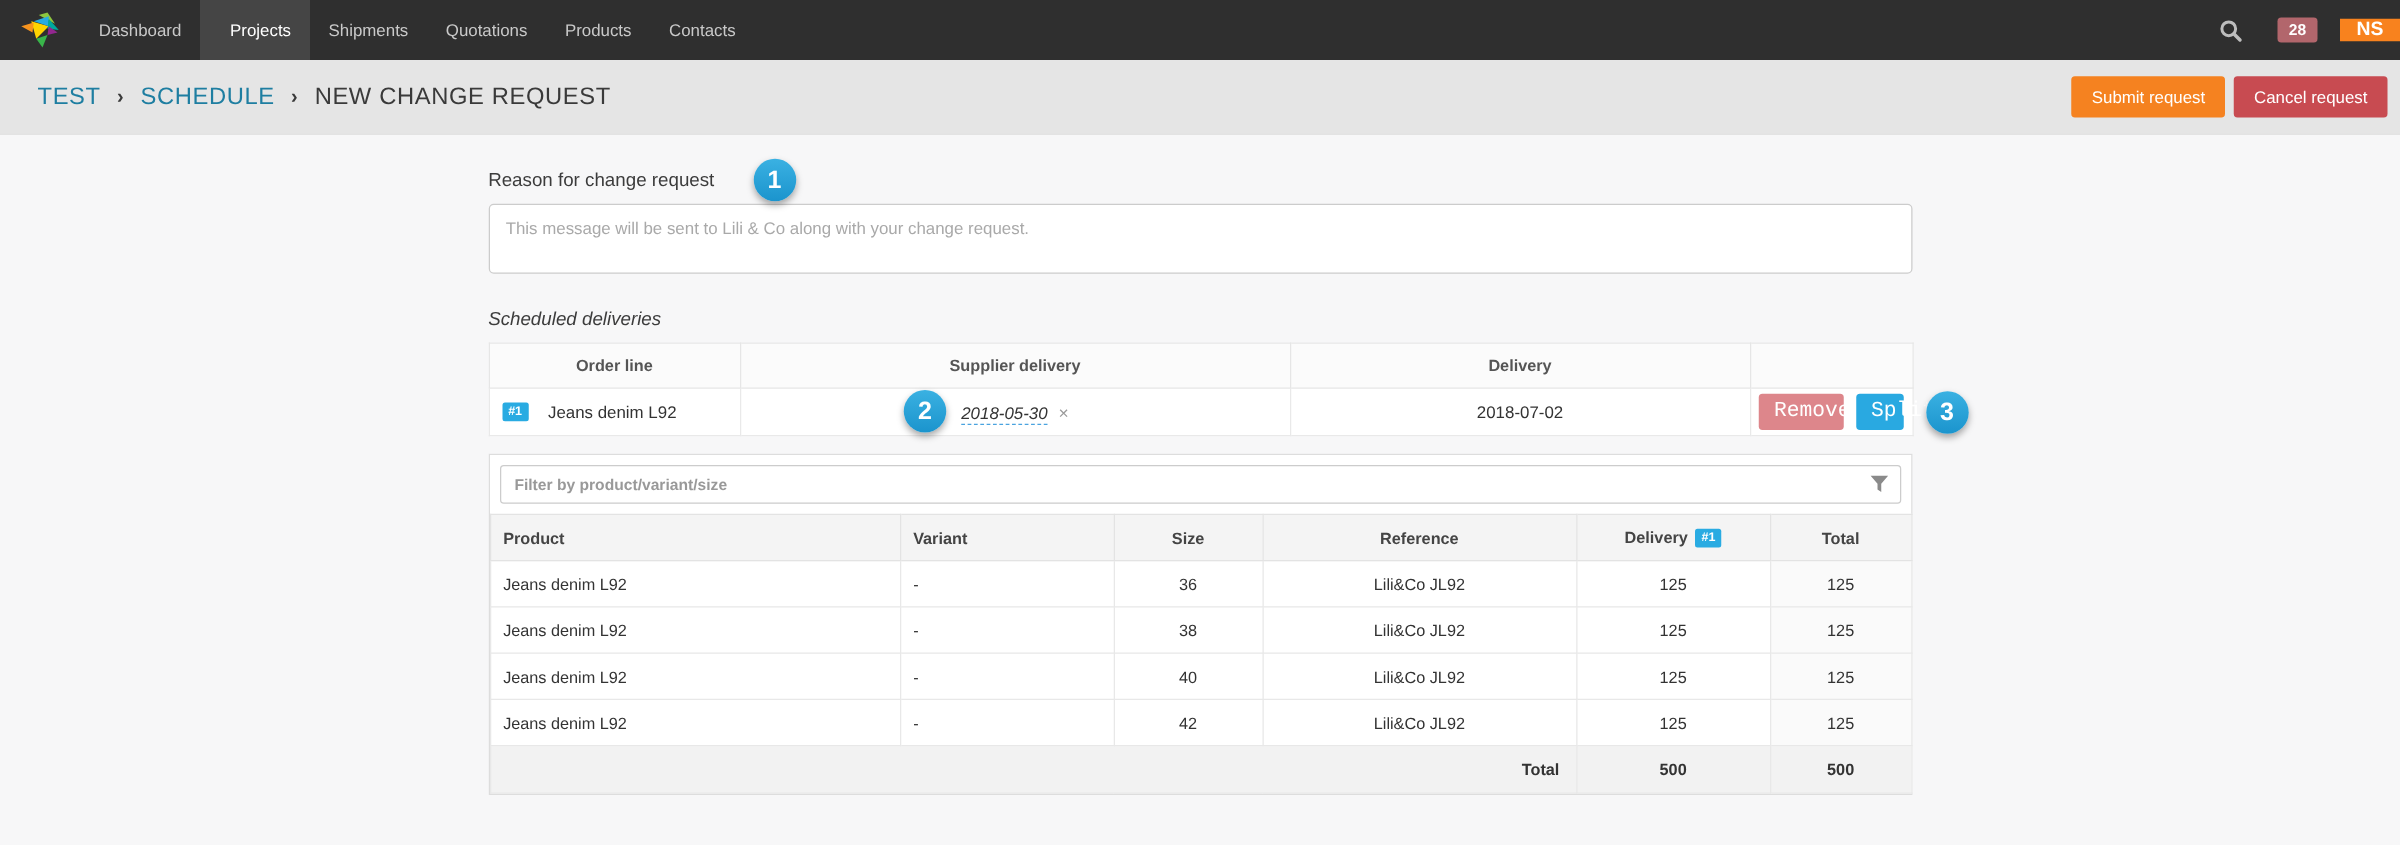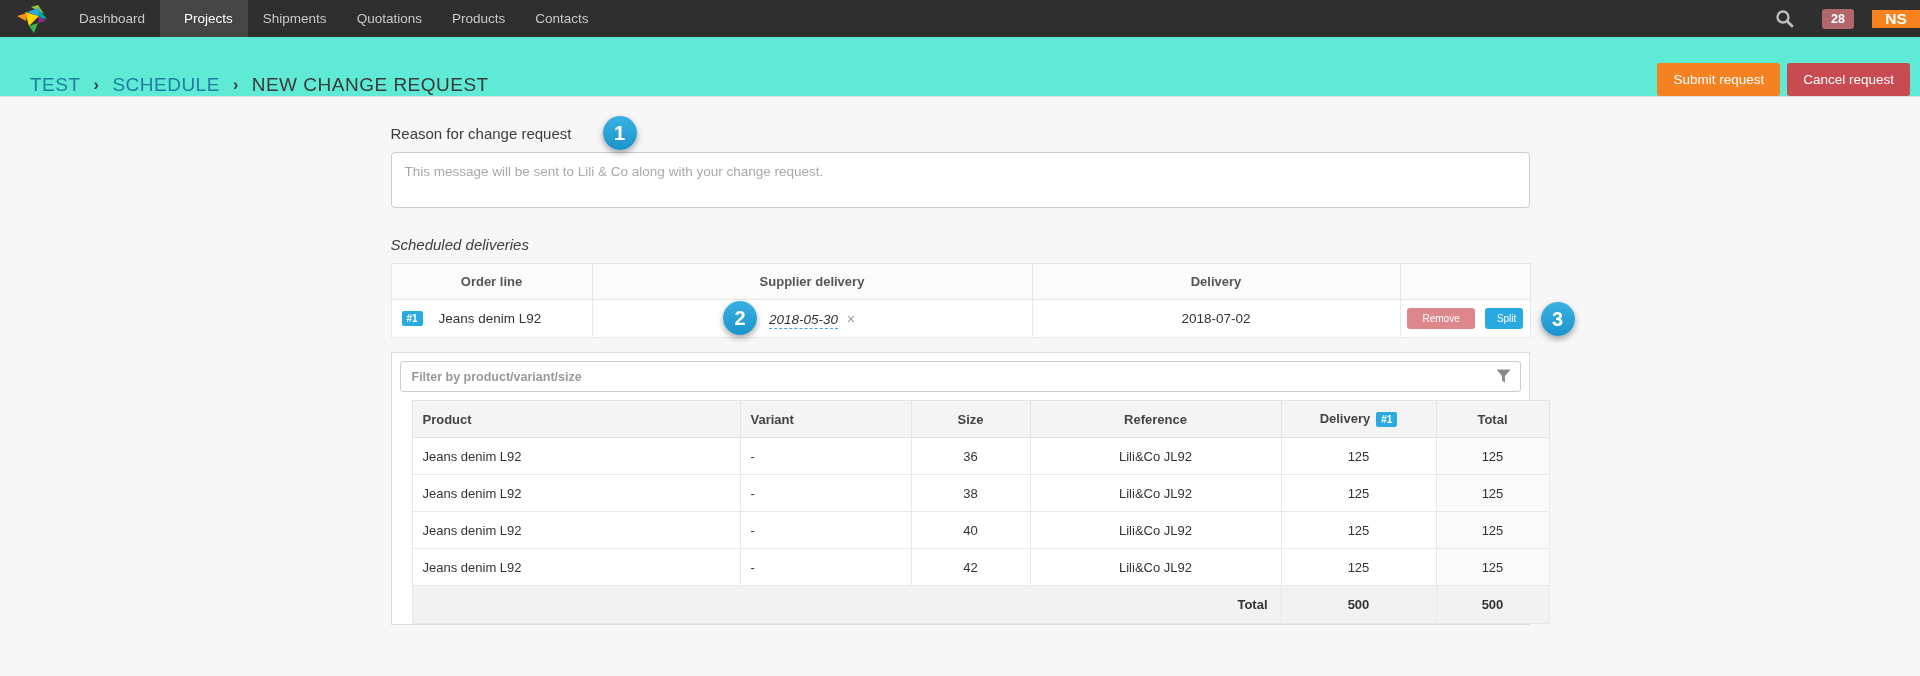--- a/index.html
+++ b/index.html
@@ -6,21 +6,21 @@
   html,body { width:1920px; height:676px; }
   body {
     font-family:"Liberation Sans", sans-serif;
     background:#f7f7f8;
     color:#333;
     overflow:hidden;
   }
 
   
   .navbar {
-    height:37px; background:#2f2f2f;
+    height:48px; background:#2f2f2f;
     display:flex; align-items:stretch;
   }
   .logo-wrap { width:64px; display:flex; align-items:center; justify-content:center; }
   .nav-item {
     display:flex; align-items:center; padding:0 15px;
     color:#c9c9c9; font-size:13.5px; cursor:pointer;
   }
   .nav-item.active { background:#454545; color:#ffffff;padding-left:24px; }
   .nav-right { margin-left:auto; display:flex; align-items:center; }
   .search-wrap { display:flex; align-items:center; padding:0 14px; cursor:pointer; }
@@ -28,22 +28,22 @@
     background:#b2666c; color:#fff; font-size:12.5px; font-weight:bold;
     border-radius:3px; padding:3px 9px; margin:0 18px 0 14px; cursor:pointer;
   }
   .avatar {
     width:48px; background:#f8821e; color:#fff; font-weight:bold; font-size:15.5px;
     display:flex; align-items:center; justify-content:center; cursor:pointer;text-align:right;
   }
 
   
   .page-header {
-    height:60px; background:#5eead4; border-bottom:1px solid #e3e3e3;
-    display:flex; align-items:flex-end; padding:0 10px 0 30px;
+    height:60px; background:#e5e5e5; border-bottom:1px solid #e3e3e3;
+    display:flex; align-items:center; padding:0 10px 0 30px;
   }
   .breadcrumb { display:flex; align-items:center; font-size:19px; letter-spacing:0.5px; }
   .crumb-link { color:#1e7ea1; cursor:pointer; }
   .crumb-sep { color:#3a3a3a; margin:0 13px; font-size:16px; font-weight:bold; }
   .crumb-current { color:#3a3a3a; }
   .header-actions { margin-left:auto; display:flex; gap:7px; }
   .btn {
     border:none; border-radius:3px; color:#fff; font-size:13.5px;
     font-family:"Liberation Sans", sans-serif;
     height:33px; padding:0 16px; cursor:pointer;
@@ -91,38 +91,38 @@
     border-radius:2px; padding:2px 5px; margin-right:12px; vertical-align:middle;
   }
   .cell-supplier { text-align:center; }
   .date-link {
     color:#333; border-bottom:1px dashed #4aa3df; cursor:pointer; padding-bottom:1px;font-style:italic;
   }
   .date-clear { color:#9b9b9b; margin-left:5px; font-size:14px; cursor:pointer; }
   .cell-delivery { text-align:center; }
   .cell-actions { text-align:center; }
   .btn-small {
-    border:none; border-radius:3px; color:#fff; font-size:10px; cursor:pointer;
-    font-family:Liberation Sans, sans-serif; padding:5px 12px;
+    border:none; border-radius:3px; color:#fff; font-size:17px; cursor:pointer;
+    font-family:Liberation Mono, monospace; padding:5px 12px;
   }
   .btn-remove { background:#dd868b; width:68px; margin-right:6px; }
   .btn-split  { background:#29a9e1; width:38px; }
 
   
   .qty-box { width:1139px; margin-top:14px; border:1px solid #dddddd; background:#fff; }
   .filter-wrap { padding:8px; position:relative; }
   .filter-input {
     width:100%; height:31px; border:1px solid #cccccc; border-radius:3px;
     padding:0 34px 0 11px; font-size:12.5px; font-weight:bold; color:#333;
     font-family:"Liberation Sans", sans-serif; outline:none; background:#fff;
   }
   .filter-input::placeholder { color:#999; font-weight:bold; }
   .funnel { position:absolute; right:18px; top:16px; cursor:pointer; }
 
-  .qty-table { width:100%; table-layout:fixed;margin-left:20px; }
+  .qty-table { width:100%; table-layout:fixed; }
   .qty-table th {
     height:37px; background:#f4f4f4; font-size:13px; color:#444; font-weight:bold;
     border:1px solid #e3e3e3; text-align:center;
   }
   .qty-table td { height:37px; border:1px solid #e8e8e8; font-size:13px; color:#333; text-align:center; }
   .qty-table th.al, .qty-table td.al { text-align:left; padding-left:10px; }
   .qty-table td.col-total { background:#fafafa; }
   .dlv-badge {
     display:inline-block; background:#29abe2; color:#fff; font-size:10px; font-weight:bold;
     border-radius:2px; padding:2px 5px; margin-left:6px; vertical-align:middle;

